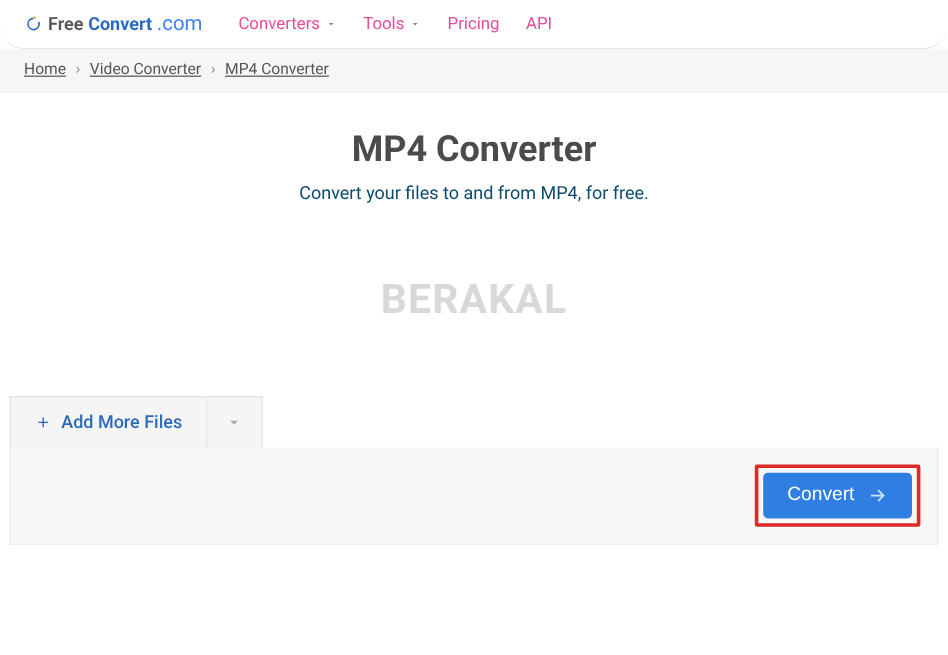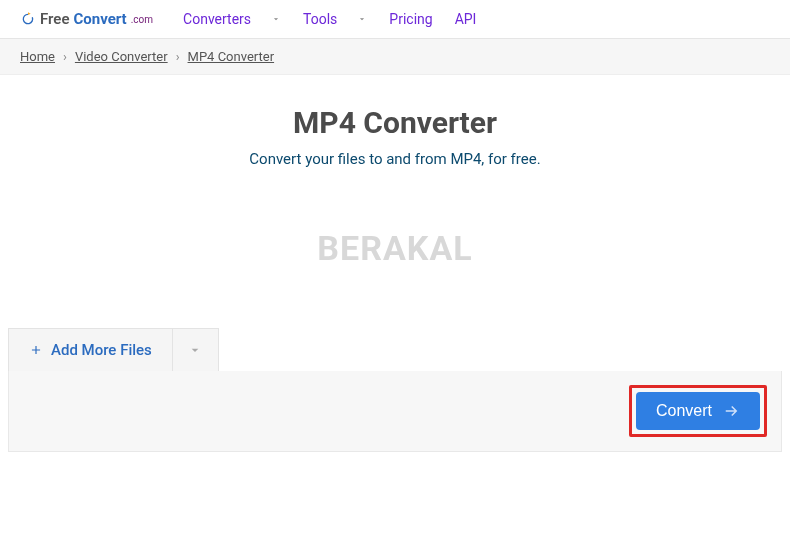--- a/index.html
+++ b/index.html
@@ -1,26 +1,26 @@
 <!DOCTYPE html>
 <html><head>
 <meta charset="utf-8">
 <style>
 * { margin: 0; padding: 0; box-sizing: border-box; }
 body { font-family: -apple-system, BlinkMacSystemFont, "Segoe UI", Roboto, Arial, sans-serif; background: #fff; width: 790px; }
 
-.header { display: flex; align-items: center; justify-content: space-between; padding: 10px 20px; border-bottom: 1px solid #e5e5e5; }
+.header { display: flex; align-items: center; justify-content: space-between; padding: 10px 20px; border-bottom: 1px solid #e5e5e5; border-radius: 24px; }
 .header-left { display: flex; align-items: center; gap: 30px; }
 .logo { display: flex; align-items: center; gap: 4px; font-size: 15px; color: #333; }
 .logo-icon { width: 16px; height: 16px; }
 .logo .free { color: #555; font-weight: 600; }
 .logo .convert { color: #2b6bbf; font-weight: 700; }
-.logo .com { color: #701a75; font-size: 10px; }
+.logo .com { color: #3b82f6; font-size: 17px; }
 .nav { display: flex; align-items: center; gap: 22px; }
-.nav-item { display: flex; align-items: center; gap: 20px; color: #6d28d9; font-size: 14px; cursor: pointer; }
+.nav-item { display: flex; align-items: center; gap: 4px; color: #ec4899; font-size: 14px; cursor: pointer; }
 .nav-item .chev { width: 10px; height: 10px; }
 .header-right { display: flex; align-items: center; gap: 18px; }
 .login { color: #555; font-size: 14px; cursor: pointer; }
 .signup { color: #2b6bbf; font-size: 14px; border: 1px solid #2b6bbf; border-radius: 4px; padding: 6px 12px; cursor: pointer; background: #fff; }
 
 .breadcrumb-bar { background: #f6f6f6; padding: 10px 20px; border-bottom: 1px solid #eee; display: flex; align-items: center; gap: 8px; font-size: 13px; }
 .breadcrumb-bar a { color: #555; text-decoration: underline; cursor: pointer; }
 .breadcrumb-bar .sep { color: #888; }
 .breadcrumb-bar .current { color: #555; text-decoration: underline; }
 

